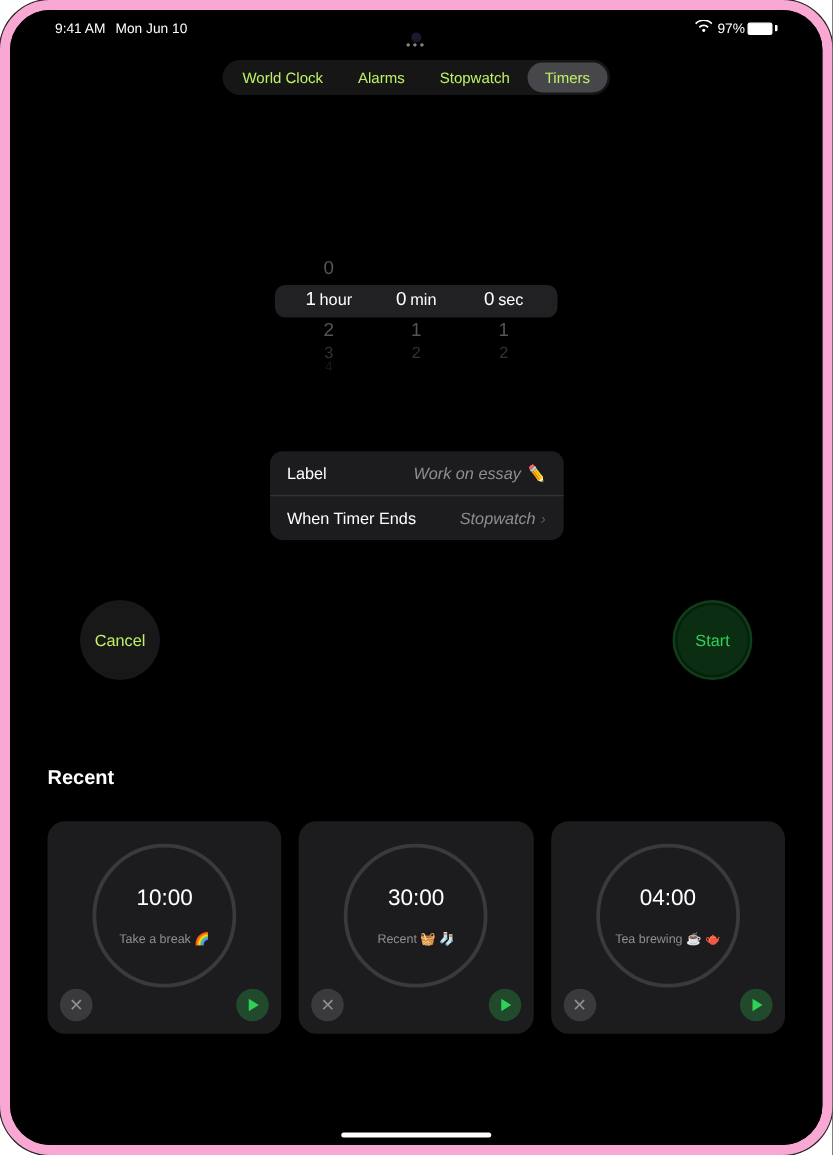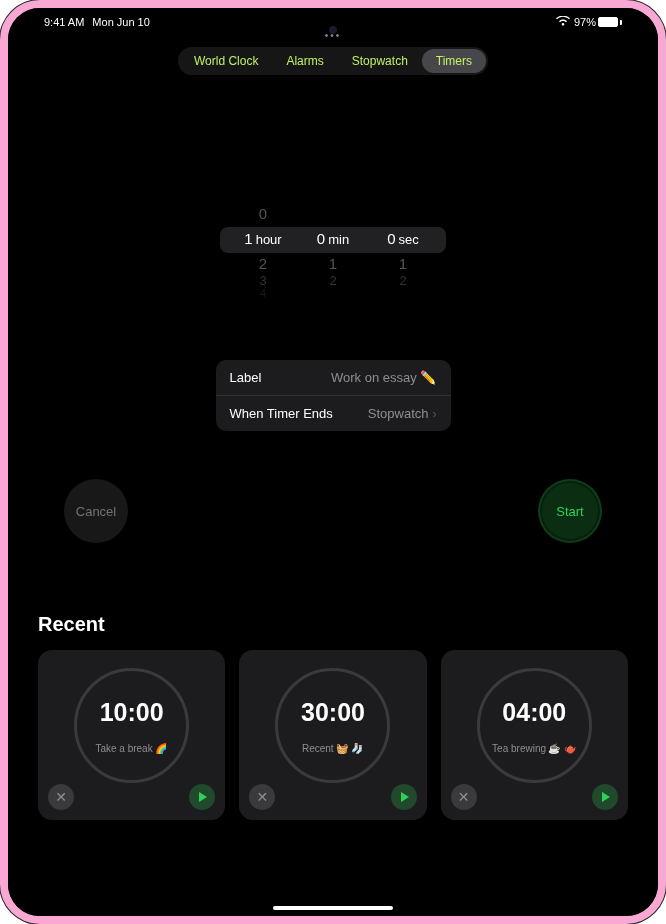--- a/index.html
+++ b/index.html
@@ -36,40 +36,40 @@
     .picker-value { position: absolute; left: 0; right: 0; font-size: 15px; z-index: 1; }
     .picker-value.faint { color: #555; } .picker-value.fainter { color: #333; font-size: 13px; }
     .picker-value.faintest { color: #1a1a1a; font-size: 11px; }
     .picker-value.selected { color: #fff; top: 25px; font-size: 15px; }
     .picker-unit { font-size: 13px; margin-left: 3px; }
 
     .settings-card { width: 235px; margin: 55px auto 0; background: #1c1c1e; border-radius: 10px; }
     .settings-row { display: flex; justify-content: space-between; align-items: center;
       padding: 10px 14px; font-size: 13px; }
     .settings-row + .settings-row { border-top: 1px solid #333; }
-    .settings-value { color: #8e8e93; display: flex; align-items: center; gap: 4px; }
+    .settings-value { color: #8e8e93; display: flex; align-items: center; gap: 4px; font-style: italic; }
     .chevron { color: #5a5a5e; font-size: 12px; }
 
     .action-buttons { display: flex; justify-content: space-between; margin-top: 48px; padding: 0 40px; }
     .circle-btn { width: 64px; height: 64px; border-radius: 50%; display: flex;
       align-items: center; justify-content: center; font-size: 13px; cursor: pointer;
       border: 2px solid rgba(0,0,0,0); }
-    .cancel-btn { background: rgba(60,60,63,0.4); color: #737373; }
+    .cancel-btn { background: rgba(60,60,63,0.4); color: #bef264; }
     .start-btn { background: rgba(48,209,88,0.22); color: #30d158;
       border: 2px solid rgba(48,209,88,0.1); box-shadow: inset 0 0 0 2px rgba(0,0,0,0.3); }
 
     .recent-section { margin-top: 70px; padding: 0 14px; }
-    .recent-title { font-size: 20px; font-weight: 600; margin-bottom: 14px; }
+    .recent-title { font-size: 16px; font-weight: 600; margin-bottom: 25px; }
     .recent-cards { display: flex; gap: 14px; }
     .recent-card { flex: 1; background: #1c1c1e; border-radius: 14px; padding: 18px 12px 12px;
       position: relative; height: 170px; }
     .timer-circle { width: 115px; height: 115px; border-radius: 50%;
       border: 3px solid #3a3a3c; margin: 0 auto; display: flex; flex-direction: column;
       align-items: center; justify-content: center; }
-    .timer-time { font-size: 25px; font-weight: 700; color: #fff; }
+    .timer-time { font-size: 18px; font-weight: 400; color: #fff; }
     .timer-label { font-size: 10px; color: #8e8e93; margin-top: 16px; text-align: center; padding: 0 6px; }
     .card-buttons { position: absolute; bottom: 10px; left: 10px; right: 10px;
       display: flex; justify-content: space-between; }
     .small-btn { width: 26px; height: 26px; border-radius: 50%; display: flex;
       align-items: center; justify-content: center; cursor: pointer; }
     .delete-btn { background: #3a3a3c; color: #8e8e93; font-size: 14px; }
     .play-btn { background: rgba(48,209,88,0.25); color: #30d158; }
     .play-triangle { width: 0; height: 0; border-left: 8px solid #30d158;
       border-top: 5px solid transparent; border-bottom: 5px solid transparent; margin-left: 2px; }
 

